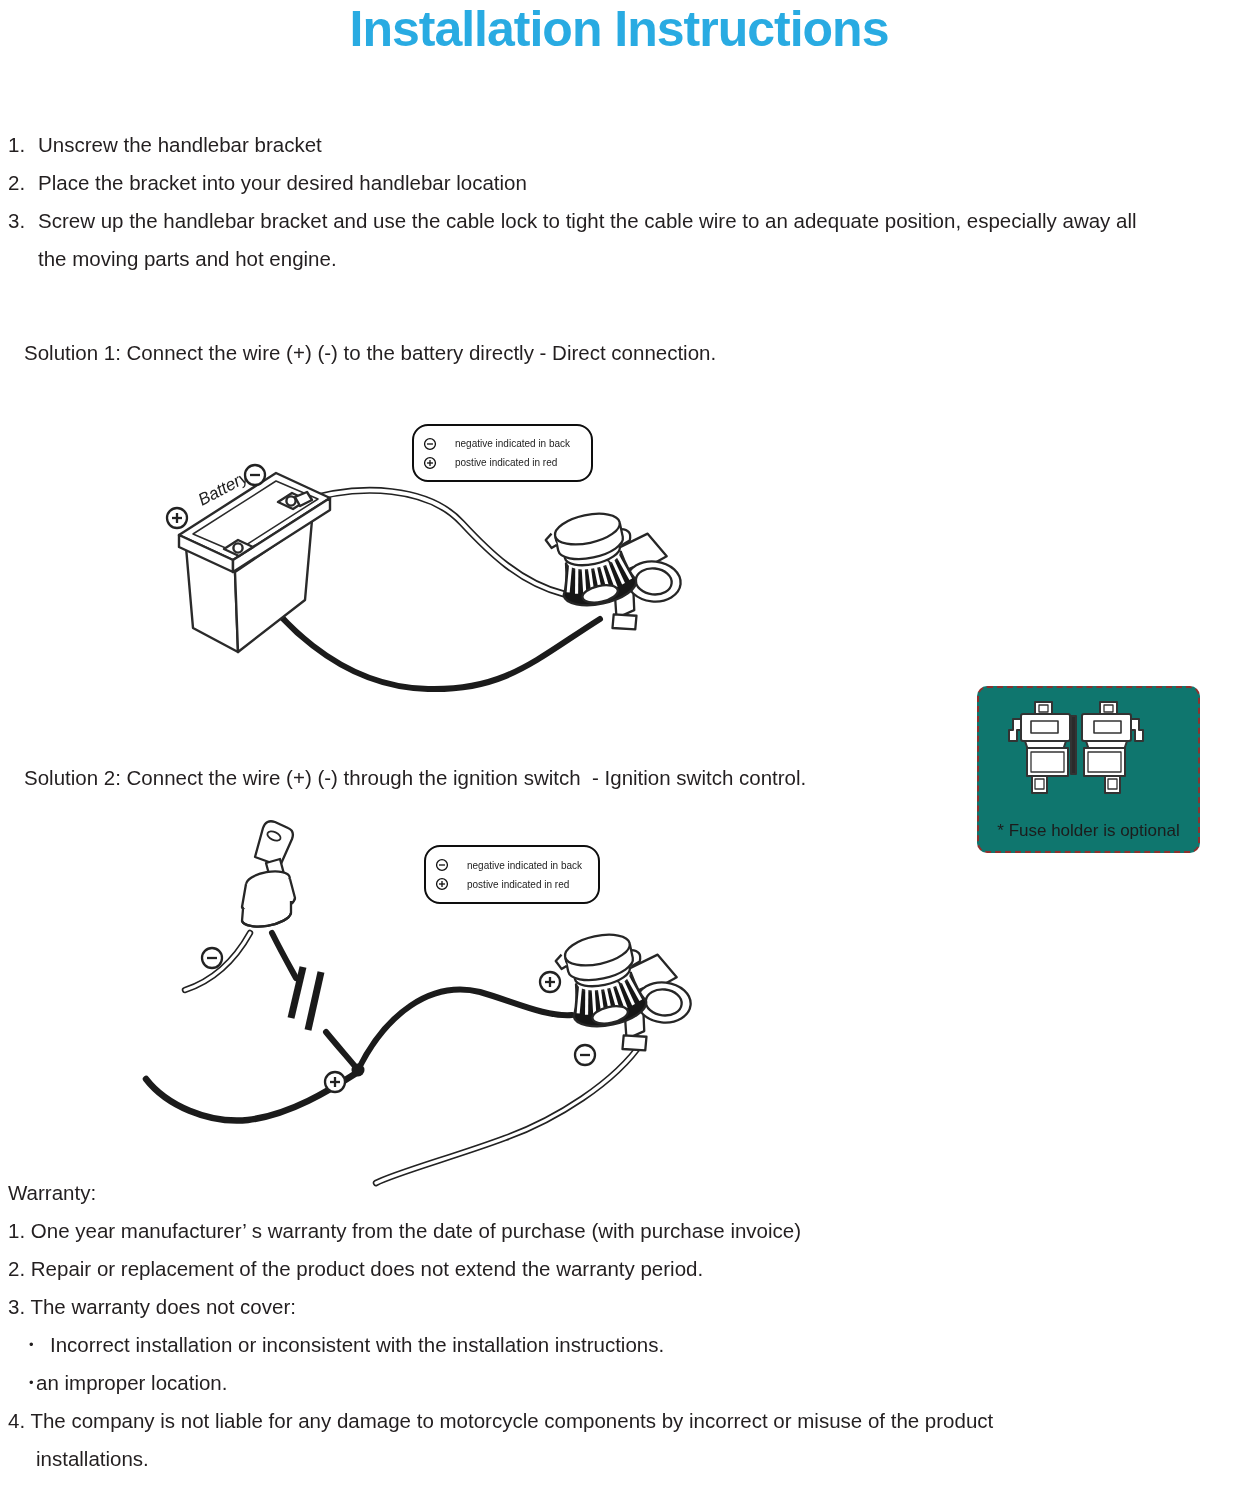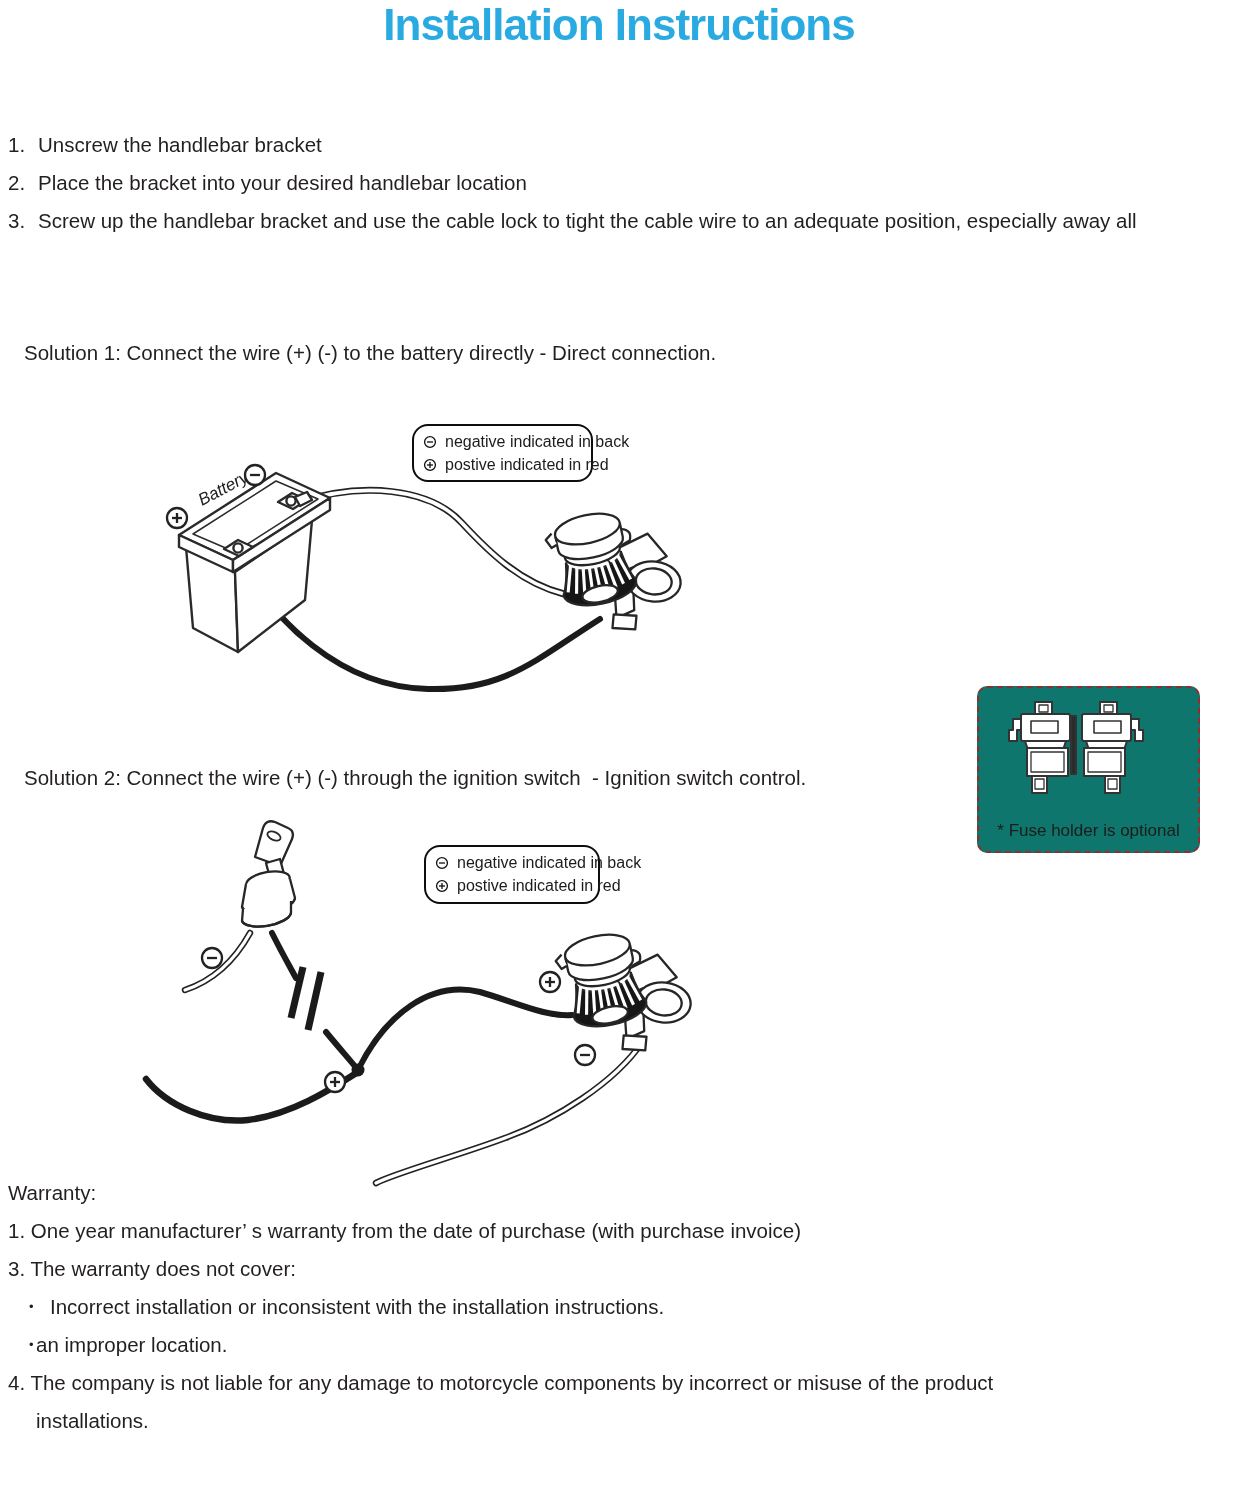--- a/index.html
+++ b/index.html
@@ -5,41 +5,41 @@
   html,body{margin:0;padding:0;}
   body{
     width:1238px;height:1500px;position:relative;overflow:hidden;
     background:#ffffff;color:#231f20;
     font-family:"Liberation Sans", sans-serif;
   }
   .abs{position:absolute;}
   
   #title{
     left:0;top:0;width:1238px;text-align:center;
-    font-size:44px;font-weight:600;letter-spacing:-1px;color:#29ABE2;
+    font-size:50px;font-weight:600;letter-spacing:-1px;color:#29ABE2;
   }
   
   .txtblock{font-size:20.5px;line-height:38px;color:#231f20;}
   #steps{left:8px;top:126px;width:1180px;}
   .step{display:flex;}
   .step .num{flex:0 0 30px;}
   .step .txt{flex:1;}
   .step .txt span{display:block;}
   .sol{left:8px;width:1220px;white-space:pre-wrap;}
   #solution1{top:318px;}
   #solution2{top:743px;}
   
   .legend{
     background:#fff;border:2.5px solid #0e0e0e;border-radius:16px;
     box-sizing:border-box;display:flex;flex-direction:column;justify-content:center;
     gap:5px;padding:6px 8px 6px 9px;z-index:5;
   }
   #legend1{left:412px;top:424px;width:181px;height:58px;}
   #legend2{left:424px;top:845px;width:176px;height:59px;}
-  .legrow{display:flex;align-items:center;gap:8px;font-size:16px;color:#1c1c1c;white-space:nowrap;}
+  .legrow{display:flex;align-items:center;gap:18px;font-size:10px;color:#1c1c1c;white-space:nowrap;}
   .legrow svg{flex:0 0 auto;}
   
   #fusebox{
     left:977px;top:686px;width:223px;height:167px;box-sizing:border-box;
     border:2px dashed #8f2f2d;border-radius:10px;background:#0f766e;
   }
   #fusebox svg{position:absolute;left:26px;top:6px;}
   #fusenote{
     position:absolute;left:0;bottom:10px;width:100%;text-align:center;
     font-size:17px;color:#1c1c1c;
@@ -108,20 +108,21 @@
   <div class="step">
     <span class="num">2.</span>
     <span class="txt">
         <span>Place the bracket into your desired handlebar location</span>
       </span>
   </div>
   <div class="step">
     <span class="num">3.</span>
     <span class="txt">
       <span>Screw up the handlebar bracket and use the cable lock to tight the cable wire to an adequate position, especially away all</span>
+      <span>the moving parts and hot engine.</span>
     </span>
   </div>
 </div>
 
 <p id="solution1" class="abs txtblock sol" style="margin:16px;">Solution 1: Connect the wire (+) (-) to the battery directly - Direct connection.</p>
 
 <svg id="diagram1" class="abs" style="left:90px;top:398px;" width="620" height="330" viewBox="0 0 620 330">
 
   <g fill="none" stroke-linecap="round">
     <path d="M 149,158 C 182,222 250,289 338,291 C 415,293 445,262 510,221" stroke="#1b1b1b" stroke-width="6"></path>
@@ -263,20 +264,21 @@
         <line x1="-3.4" x2="3.4" y1="0" y2="0" stroke="#111" stroke-width="1.5"></line>
         <line y1="-3.4" y2="3.4" x1="0" x2="0" stroke="#111" stroke-width="1.5"></line>
     </svg>
     <span>postive indicated in red</span>
   </div>
 </div>
 
 <div id="warranty" class="abs txtblock">
   <div class="wline">Warranty:</div>
   <div class="wline">1. One year manufacturer’ s warranty from the date of purchase (with purchase invoice)</div>
+  <div class="wline">2. Repair or replacement of the product does not extend the warranty period.</div>
   <div class="wline">3. The warranty does not cover:</div>
   <div class="wline bullet">
     <span class="bdot">•</span>
     <span>Incorrect installation or inconsistent with the installation instructions.</span>
   </div>
   <div class="wline bullet">
     <span class="bdot">•</span>
   </div>
   <div class="wline cont">an improper location.</div>
   <div class="wline">4. The company is not liable for any damage to motorcycle components by incorrect or misuse of the product</div>

